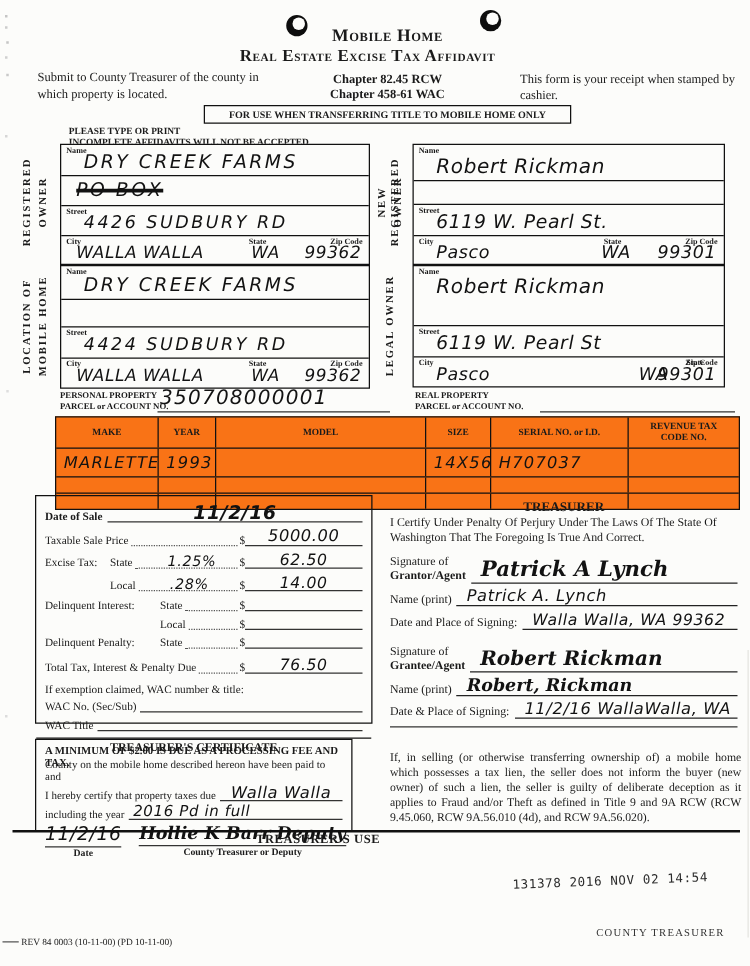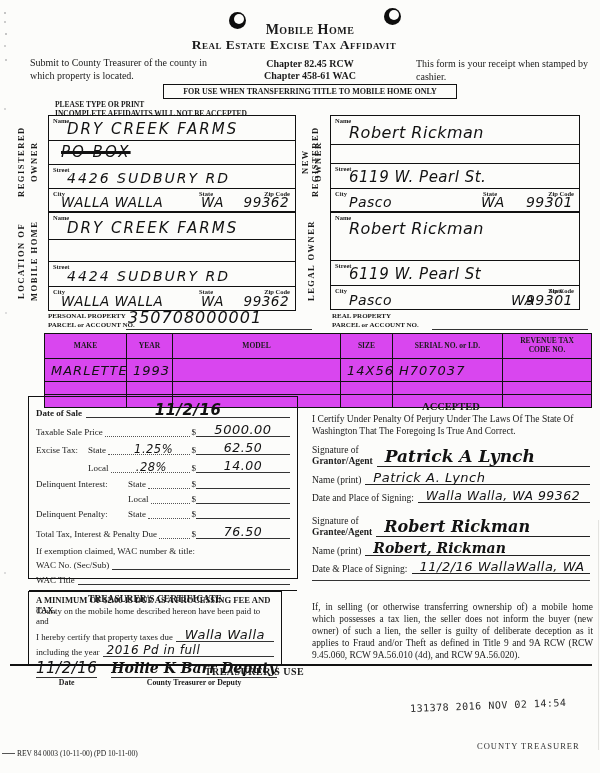--- a/index.html
+++ b/index.html
@@ -21,21 +21,21 @@
   .obox{position:absolute;border:1.8px solid #111;background:#fcfcfa;}
   .orow{position:relative;border-bottom:1.3px solid #111;}
   .orow:last-child{border-bottom:none;}
   .flabel{position:absolute;top:1px;left:4px;font-size:6.5px;font-weight:bold;}
   .hw-line{position:absolute;left:18px;bottom:2px;font-size:14px;}
   .vlabel{position:absolute;writing-mode:vertical-rl;transform:rotate(180deg);font-size:8.5px;font-weight:bold;letter-spacing:1.5px;text-align:center;width:12px;display:block;}
   
   .plabel{font-size:7px;font-weight:bold;line-height:1.25;}
   .pline{position:absolute;height:1px;background:#333;}
   
-  .vtable{position:absolute;left:44px;top:333px;width:546px;border:1.6px solid #111;background:#d946ef;}
+  .vtable{position:absolute;left:44px;top:333px;width:546px;border:1.6px solid #111;background:#f97316;}
   .vrow{display:grid;grid-template-columns:82px 46px 168px 52px 110px 88px;}
   .vrow + .vrow{border-top:1px solid #111;}
   .vcell{border-right:1px solid #111;display:flex;align-items:center;justify-content:center;text-align:center;}
   .vcell:last-child{border-right:none;}
   .vhead .vcell{font-size:7.5px;font-weight:bold;line-height:1.15;min-height:24px;}
   .vdata .vcell{min-height:22px;justify-content:flex-start;padding-left:6px;}
   .vdata .hw{font-size:13px;letter-spacing:1px;}
   .vempty .vcell{min-height:12px;}
   
   .taxbox{position:absolute;left:28px;top:396px;width:270px;height:183px;border:1.6px solid #111;padding:3px 7px;box-sizing:border-box;}
@@ -300,21 +300,21 @@
       <span>WAC Title</span>
       <span class="uline" style="flex:1;margin-left:3px;height:10px;"></span>
     </div>
     <div style="border-top:1.4px solid #111;margin:5px -7px 0 -7px;"></div>
     <div class="trow b" style="margin-top:4px;font-size:8.6px;">
       <span>A MINIMUM OF $2.00 IS DUE AS A PROCESSING FEE AND TAX.</span>
     </div>
   </div>
 
   <div class="abs" style="left:312px;top:401px;width:278px;border-bottom:1px solid #333;padding-bottom:6px;">
-    <div class="aff-title">ACCEPTED</div>
+    <div class="aff-title">TREASURER</div>
     <div class="aff-text">I Certify Under Penalty Of Perjury Under The Laws Of The State Of Washington That The Foregoing Is True And Correct.</div>
     <div style="display:flex;align-items:flex-end;margin-top:7px;">
       <div class="siglabel">
         <div>Signature of</div>
         <div class="b">Grantor/Agent</div>
       </div>
       <span class="sigline"><span class="sig" style="font-size:17px;">Patrick A Lynch</span></span>
     </div>
     <div class="inforow">
       <span>Name (print)</span>

